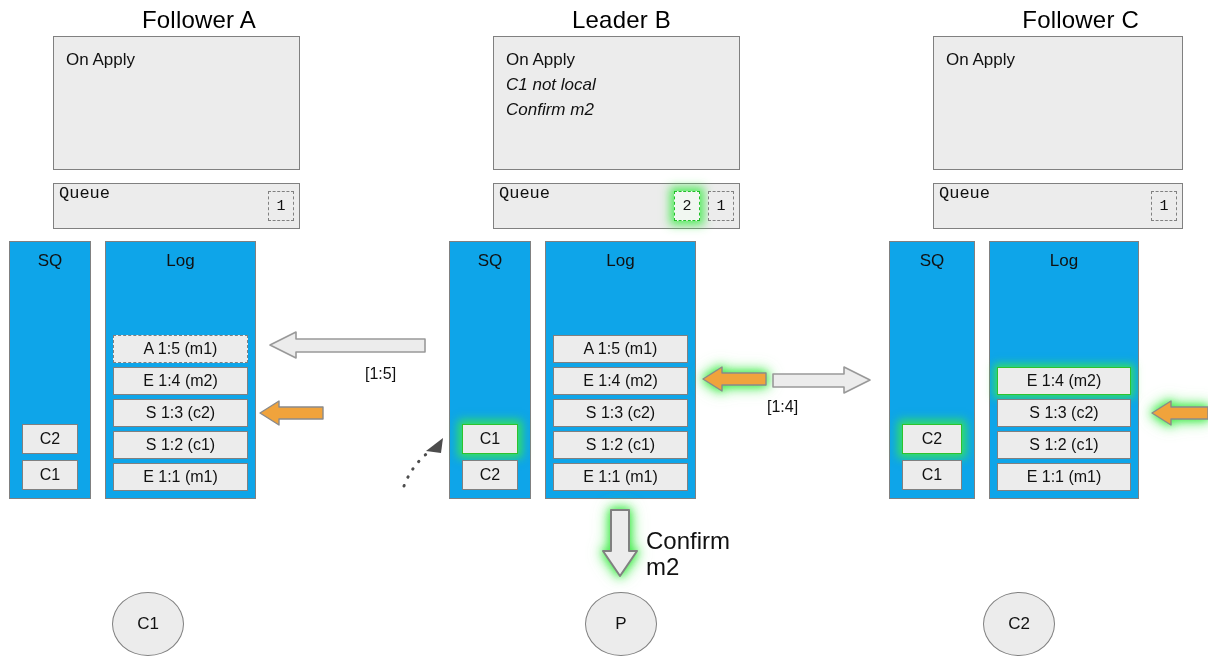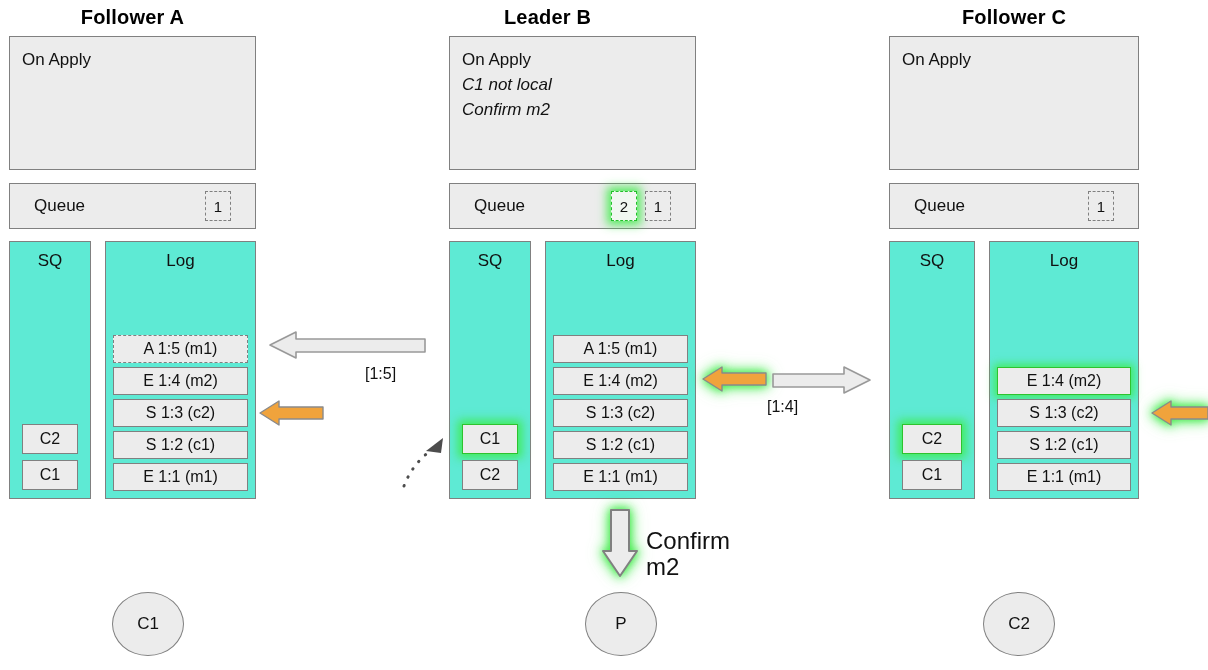--- a/index.html
+++ b/index.html
@@ -2,46 +2,47 @@
 <html><head>
 <meta charset="utf-8">
 <style>
   html,body{margin:0;padding:0;background:#ffffff;}
   body{width:1208px;height:670px;position:relative;overflow:hidden;
        font-family:"Liberation Sans", sans-serif;color:#111;}
 
   .node{position:absolute;}
 
   .node-title{
-    position:absolute;font-size:20px;font-weight:bold;color:#000;
-    text-align:center;white-space:nowrap;letter-spacing:.2px;
+    position:absolute;font-size:24px;font-weight:normal;color:#000;
+    text-align:right;white-space:nowrap;letter-spacing:.2px;
   }
 
   .panel{
     position:absolute;background:#ececec;border:1.5px solid #808080;
     box-sizing:border-box;
+    margin-left:44px;
   }
 
   .onapply{padding:10px 12px 0 12px;}
   .onapply .line{font-size:17px;line-height:25px;color:#111;white-space:nowrap;}
   .onapply .line.em{font-style:italic;}
 
-  .queue{display:flex;align-items:center;box-sizing:border-box;padding:0 24px;}
+  .queue{display:flex;box-sizing:border-box;padding:0 5px;font-family:Liberation Mono, monospace;}
   .queue .qlabel{font-size:17px;flex:0 0 auto;}
   .queue .qslots{margin-left:auto;display:flex;gap:8px;align-items:center;}
 
   .qbox{
     width:26px;height:30px;border:1.8px dashed #808080;background:#ececec;
     display:flex;align-items:center;justify-content:center;
     font-size:15px;color:#111;box-sizing:border-box;
   }
   .qbox.hl{border-color:#22c02a;background:#f1f7f1;
            box-shadow:0 0 9px 4px rgba(60,235,70,.85);}
 
-  .col{position:absolute;background:#5eead4;border:1.5px solid #808080;box-sizing:border-box;}
+  .col{position:absolute;background:#0ea5e9;border:1.5px solid #808080;box-sizing:border-box;}
   .col-title{position:absolute;top:9px;left:0;right:0;text-align:center;font-size:17px;color:#111;}
 
   .stack{position:absolute;left:7px;right:7px;bottom:7px;display:flex;flex-direction:column-reverse;gap:4px;}
   .cell{
     height:28px;border:1.5px solid #808080;background:#ececec;
     display:flex;align-items:center;justify-content:center;
     font-size:16px;color:#111;box-sizing:border-box;
   }
   .cell.dashed{border-style:dashed;}
   .cell.hl{border:1.8px solid #2ec22e;box-shadow:0 0 8px 3px rgba(60,235,70,.8);}

